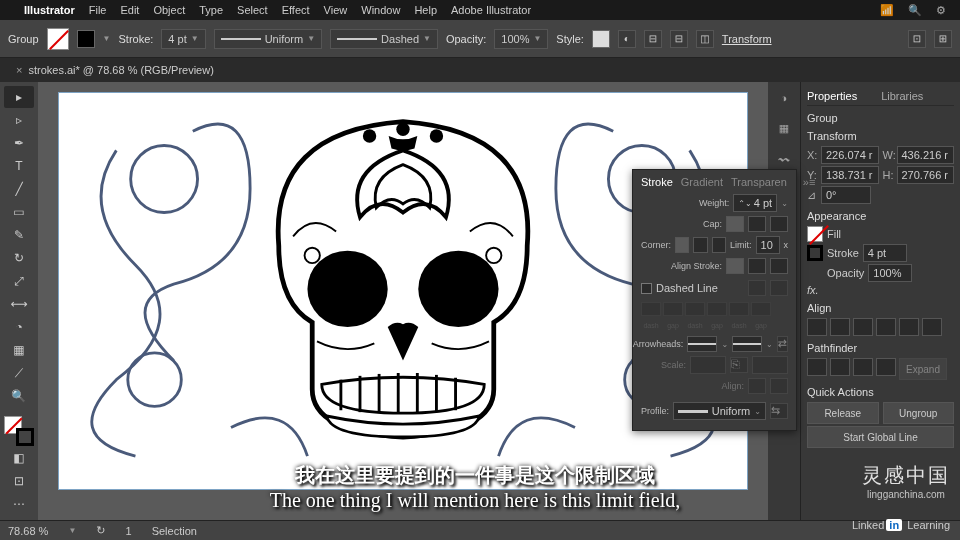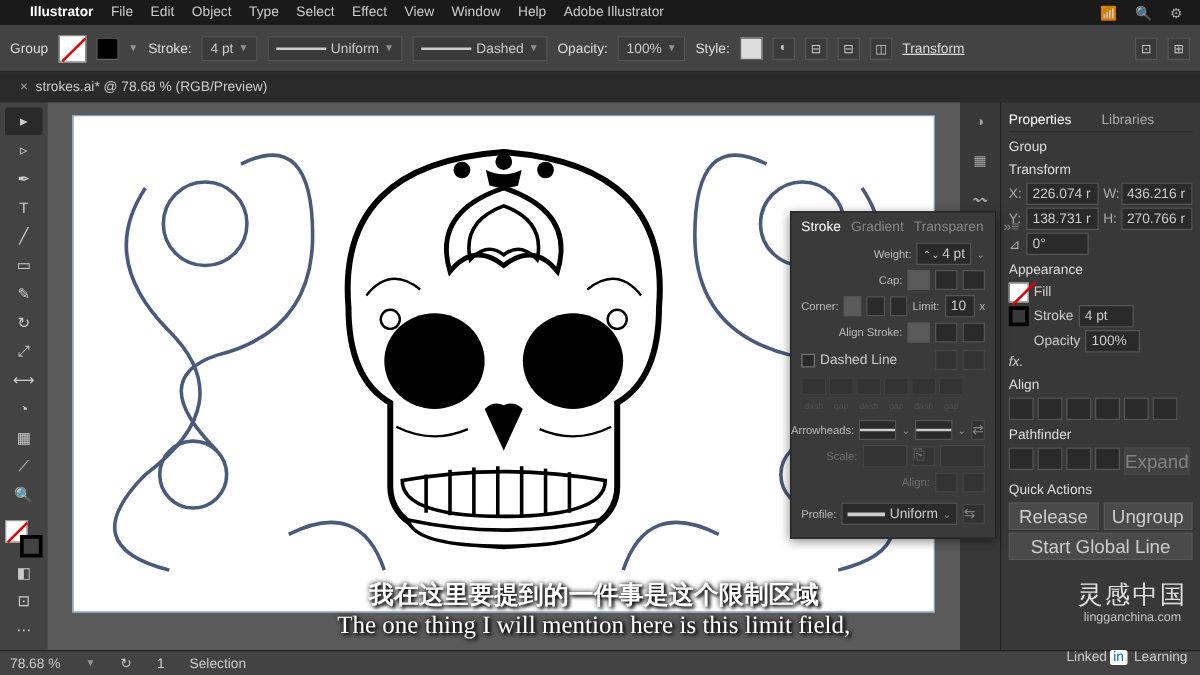--- a/index.html
+++ b/index.html
@@ -37,21 +37,21 @@
 .props .ptabs{display:flex;gap:24px;height:20px;align-items:center;border-bottom:1px solid #2a2a2a}
 .props .ptabs .pt{color:#aaa}
 .props .ptabs .pt.active{color:#fff}
 .props .section{margin-top:6px}
 .props .sectitle{color:#ddd;margin-bottom:4px}
 .props .row{display:flex;align-items:center;gap:4px;margin:2px 0;font-size:9px}
 .props .row .k{width:10px;color:#aaa}
 .props .field{flex:1;height:18px;background:#2a2a2a;border:1px solid #555;display:flex;align-items:center;padding:0 4px}
 .props .btns{display:flex;gap:3px;flex-wrap:wrap}
 .props .pbtn{width:20px;height:18px;background:#2a2a2a;border:1px solid #555}
-.props .actionbtn{flex:1;height:22px;background:#4a4a4a;border:1px solid #555;display:flex;align-items:center;justify-content:center;font-size:15px}
+.props .actionbtn{flex:1;height:22px;background:#4a4a4a;border:1px solid #555;display:flex;align-items:center;justify-content:center;font-size:10px}
 .strokepanel{position:absolute;top:169px;left:632px;width:165px;background:#3a3a3a;border:1px solid #222;box-shadow:0 2px 8px rgba(0,0,0,.5);padding:6px 8px;font-size:10px;z-index:50}
 .strokepanel .sptabs{display:flex;gap:8px;margin-bottom:6px;font-size:9px}
 .strokepanel .sptabs .spt{color:#888}
 .strokepanel .sptabs .spt.active{color:#fff}
 .strokepanel .sprow{display:flex;align-items:center;justify-content:flex-end;gap:4px;margin:4px 0}
 .strokepanel .splbl{color:#bbb;font-size:9px}
 .strokepanel .spfield{width:44px;height:18px;background:#2a2a2a;border:1px solid #555;display:flex;align-items:center;padding:0 4px;font-size:9px}
 .strokepanel .spbtn{width:18px;height:16px;background:#2a2a2a;border:1px solid #555}
 .strokepanel .spbtn.active{background:#5a5a5a}
 .strokepanel .check{display:flex;align-items:center;gap:4px;margin:6px 0}
@@ -63,21 +63,21 @@
 .strokepanel .profiledrop{flex:1;height:18px;background:#2a2a2a;border:1px solid #555;display:flex;align-items:center;padding:0 4px;gap:4px}
 .strokepanel .profiledrop .pline{flex:1;height:3px;background:#ccc}
 .statusbar{position:absolute;bottom:0;left:0;right:0;height:20px;background:#434343;border-top:1px solid #222;display:flex;align-items:center;padding:0 8px;gap:20px;font-size:10px}
 .caption{position:absolute;bottom:28px;left:0;right:10px;text-align:center;z-index:60;pointer-events:none}
 .caption .c1{font-size:20px;font-weight:700;color:#fff;text-shadow:0 0 4px #000,2px 2px 3px #000}
 .caption .c2{font-size:20px;font-family:Georgia,serif;color:#fff;text-shadow:0 0 4px #000,2px 2px 3px #000}
 .watermark{position:absolute;right:10px;bottom:40px;z-index:61;opacity:.85;text-align:center}
 .watermark .wm1{font-size:20px;color:#fff;font-weight:300;letter-spacing:2px}
 .watermark .wm2{font-size:10px;color:#ddd}
 .linkedin{position:absolute;right:10px;bottom:8px;font-size:12px;color:#fff;z-index:62}
-.linkedin .box{display:inline-block;background:#fff;color:#0a66c2;font-weight:400;padding:0 3px;border-radius:2px;margin:0 2px}
+.linkedin .box{display:inline-block;background:#fff;color:#0a66c2;font-weight:700;padding:0 3px;border-radius:2px;margin:0 2px}
 </style>
 </head>
 <body>
 
 <div class="menubar">
   <span class="apple"></span>
   <span class="app">Illustrator</span>
   <span>File</span>
   <span>Edit</span>
   <span>Object</span>

